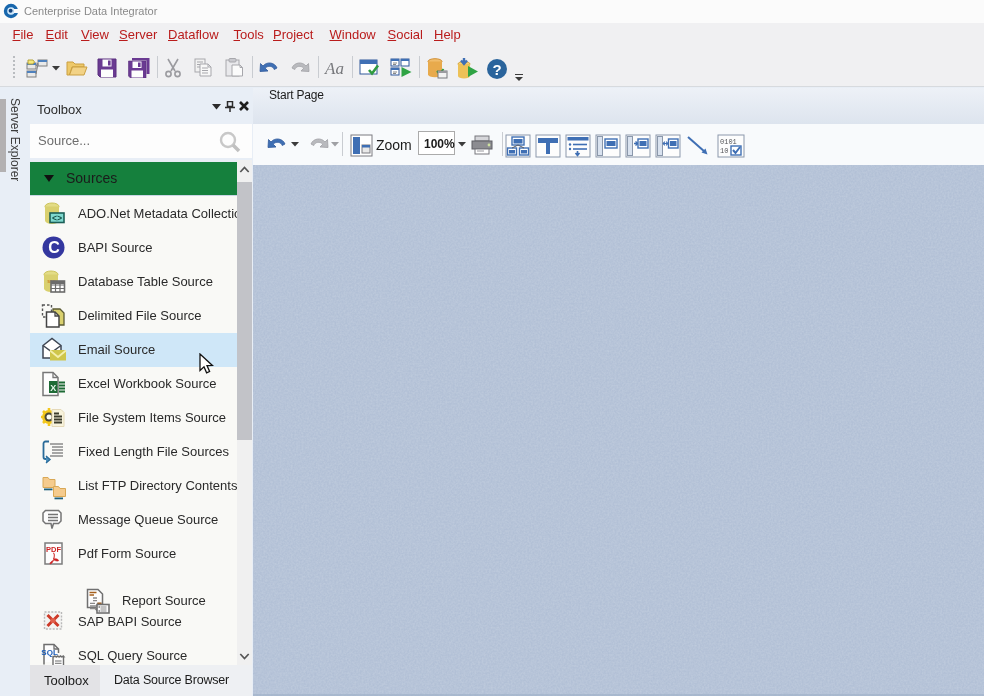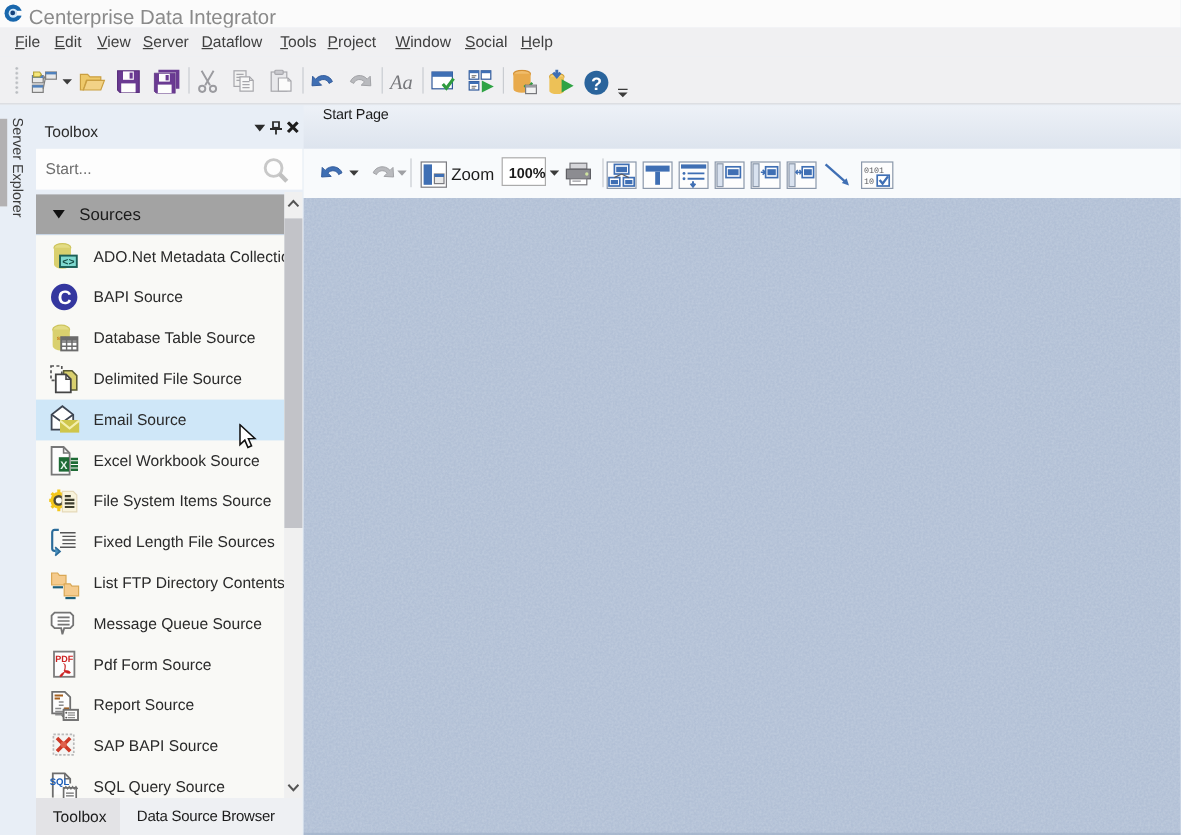--- a/index.html
+++ b/index.html
@@ -1,39 +1,39 @@
 <!DOCTYPE html>
 <html><head>
 <meta charset="utf-8">
 <style>
 * { margin:0; padding:0; box-sizing:border-box; }
 html,body { width:984px; height:696px; overflow:hidden; font-family:"Liberation Sans", sans-serif; }
 #app { position:relative; width:984px; height:696px; background:#e8eef6; }
 #titlebar { position:absolute; left:0; top:0; width:984px; height:23px; background:#fbfbfb; }
-#titletext { position:absolute; left:24px; top:5px; font-size:17px; color:#8a8a8a; }
+#titletext { position:absolute; left:24px; top:5px; font-size:11px; color:#8a8a8a; }
 #appicon { position:absolute; left:3px; top:3px; }
 #menubar { position:absolute; left:0; top:23px; width:984px; height:24px; background:#f0f0f2; }
-.mi { position:absolute; top:4px; font-size:13px; color:#404040; }
+.mi { position:absolute; top:4px; font-size:13px; color:#b91c1c; }
 .mi u { text-decoration:underline; }
 #toolbar1 { position:absolute; left:0; top:47px; width:984px; height:40px; background:#f0f0f2; border-bottom:1px solid #d7dade; }
 #grip1 { position:absolute; left:12px; top:8px; width:4px; height:24px;
   background-image:radial-gradient(circle, #b9bcc0 1px, transparent 1.2px);
   background-size:4px 4px; }
 .tbi { position:absolute; top:11px; }
 .sep1 { position:absolute; top:9px; width:1px; height:22px; background:#c9ccd1; }
 #main { position:absolute; left:0; top:88px; width:984px; height:608px; background:#e8eef6; }
 
 #sideTab { position:absolute; left:0; top:11px; width:6px; height:73px; background:#b3b1b2; }
 #sideText { position:absolute; left:22px; top:10px; font-size:12px; color:#3b3b3b; white-space:nowrap; transform:rotate(90deg); transform-origin:0 0; }
 
 #tbxHead { position:absolute; left:30px; top:8px; width:222px; height:28px; }
 #tbxHead .t { position:absolute; left:7px; top:6px; font-size:13px; color:#2b2b2b; }
 #tbxSearch { position:absolute; left:30px; top:36px; width:222px; height:34px; background:#fdfdfd; }
 #tbxSearch .t { position:absolute; left:8px; top:9px; font-size:13px; color:#6e6e6e; }
-#srcHead { position:absolute; left:30px; top:74px; width:207px; height:34px; background:#a3a3a3; border-bottom:1px solid #c9d6e5; }
+#srcHead { position:absolute; left:30px; top:74px; width:207px; height:34px; background:#15803d; border-bottom:1px solid #c9d6e5; }
 #srcHead .t { position:absolute; left:36px; top:8px; font-size:14px; color:#1b1b1b; }
 #srcHead .arr { position:absolute; left:14px; top:13px; width:0; height:0; border-left:5px solid transparent; border-right:5px solid transparent; border-top:7px solid #111; }
 #tbxList { position:absolute; left:30px; top:108px; width:207px; height:469px; background:#f9f9f6; overflow:hidden; }
 .row { position:absolute; left:0; width:207px; height:34px; }
 .row .ic { position:absolute; left:11px; top:3px; }
 .row .t { position:absolute; left:48px; top:9px; font-size:13px; color:#2a2a2a; white-space:nowrap; }
 .row.sel { background:#cfe7f8; }
 
 #sbar { position:absolute; left:237px; top:72px; width:15px; height:505px; background:#f0f0f0; }
 #sbar .thumb { position:absolute; left:0px; top:22px; width:15px; height:258px; background:#c2c3c8; }
@@ -191,21 +191,21 @@
     <div id="tbxHead">
         <span class="t">Toolbox</span>
       <svg style="position:absolute;left:180px;top:5px" width="70" height="14" viewBox="0 0 70 14">
         <path d="M2 3 h9 l-4.5 5.5 z" fill="#2b2b2b"></path>
         <rect x="17.5" y="0.5" width="5" height="5" fill="none" stroke="#2b2b2b" stroke-width="1.5"></rect>
         <path d="M15 6.5 h10 M20 6.5 v4.5" stroke="#2b2b2b" stroke-width="1.5" fill="none"></path>
         <path d="M30 1 l8 8 M38 1 l-8 8" stroke="#1e1e1e" stroke-width="2.6"></path>
       </svg>
     </div>
     <div id="tbxSearch">
-        <span class="t">Start...</span>
+        <span class="t">Source...</span>
       <svg style="position:absolute;right:10px;top:6px" width="24" height="24" viewBox="0 0 24 24">
         <circle cx="10" cy="10" r="7" fill="none" stroke="#c8c8c8" stroke-width="2.4"></circle>
         <path d="M15 15 L21 21" stroke="#c0c0c0" stroke-width="3.6"></path>
       </svg>
     </div>
     <div id="srcHead">
         <span class="arr"></span>
         <span class="t">Sources</span>
       </div>
     <div id="tbxList">
@@ -308,21 +308,21 @@
           <span class="t">Message Queue Source</span>
         </div>
         <div class="row" style="top: 341px;">
           <span class="ic"><svg width="26" height="28" viewBox="0 0 26 28">
               <rect x="4" y="3" width="17" height="21" fill="#fdfdfd" stroke="#7c7c7c" stroke-width="1.5"></rect>
               <text x="12.5" y="11.5" font-size="7.5" font-weight="bold" fill="#cc2222" text-anchor="middle">PDF</text>
               <path d="M12 13 c1.8 0 1.8 3.5 .4 6 c2.4 -.6 5 .2 5.2 1.4 c.2 1.2 -2.6 .8 -4.6 -.4 c-1.8 .6 -4.4 2.6 -4 3.6 c.5 1.1 2.4 -.5 3.4 -3 c1 -2.3 1.4 -7.6 -.4 -7.6 z" fill="#c22" stroke="#c22" stroke-width=".6"></path>
             </svg></span>
           <span class="t">Pdf Form Source</span>
         </div>
-        <div class="row" style="top: 375px;">
+        <div class="row" style="top: 388px; margin-left: 44px;">
           <span class="ic"><svg width="26" height="28" viewBox="0 0 26 28">
               <path d="M2.5 2.5 h10.5 l4.5 4.5 v13.5 a3.5 3.5 0 0 1 -7 0 h-8 z" fill="#fdfdfd" stroke="#707070" stroke-width="1.5"></path>
               <path d="M4.5 5.5 h7 M4.5 8 h4.5" stroke="#a5601e" stroke-width="1.7"></path>
               <path d="M8 11 h4 M8 13.7 h4 M5 16.4 h5 M12 16.4 h4.5 M5 19 h7 M5 21.5 h7" stroke="#8a8a8a" stroke-width="1.3"></path>
               <path d="M12.5 16.4 h4" stroke="#a5601e" stroke-width="1.7"></path>
               <rect x="12" y="17.5" width="12" height="8.5" fill="#fdfdfd" stroke="#707070" stroke-width="1.6"></rect>
               <path d="M15.5 20 h6 M15.5 22 h6 M15.5 24 h6" stroke="#8a8a8a" stroke-width="1"></path>
               <circle cx="14.2" cy="20" r=".8" fill="#555"></circle>
               <circle cx="14.2" cy="24" r=".8" fill="#555"></circle>
             </svg></span>

